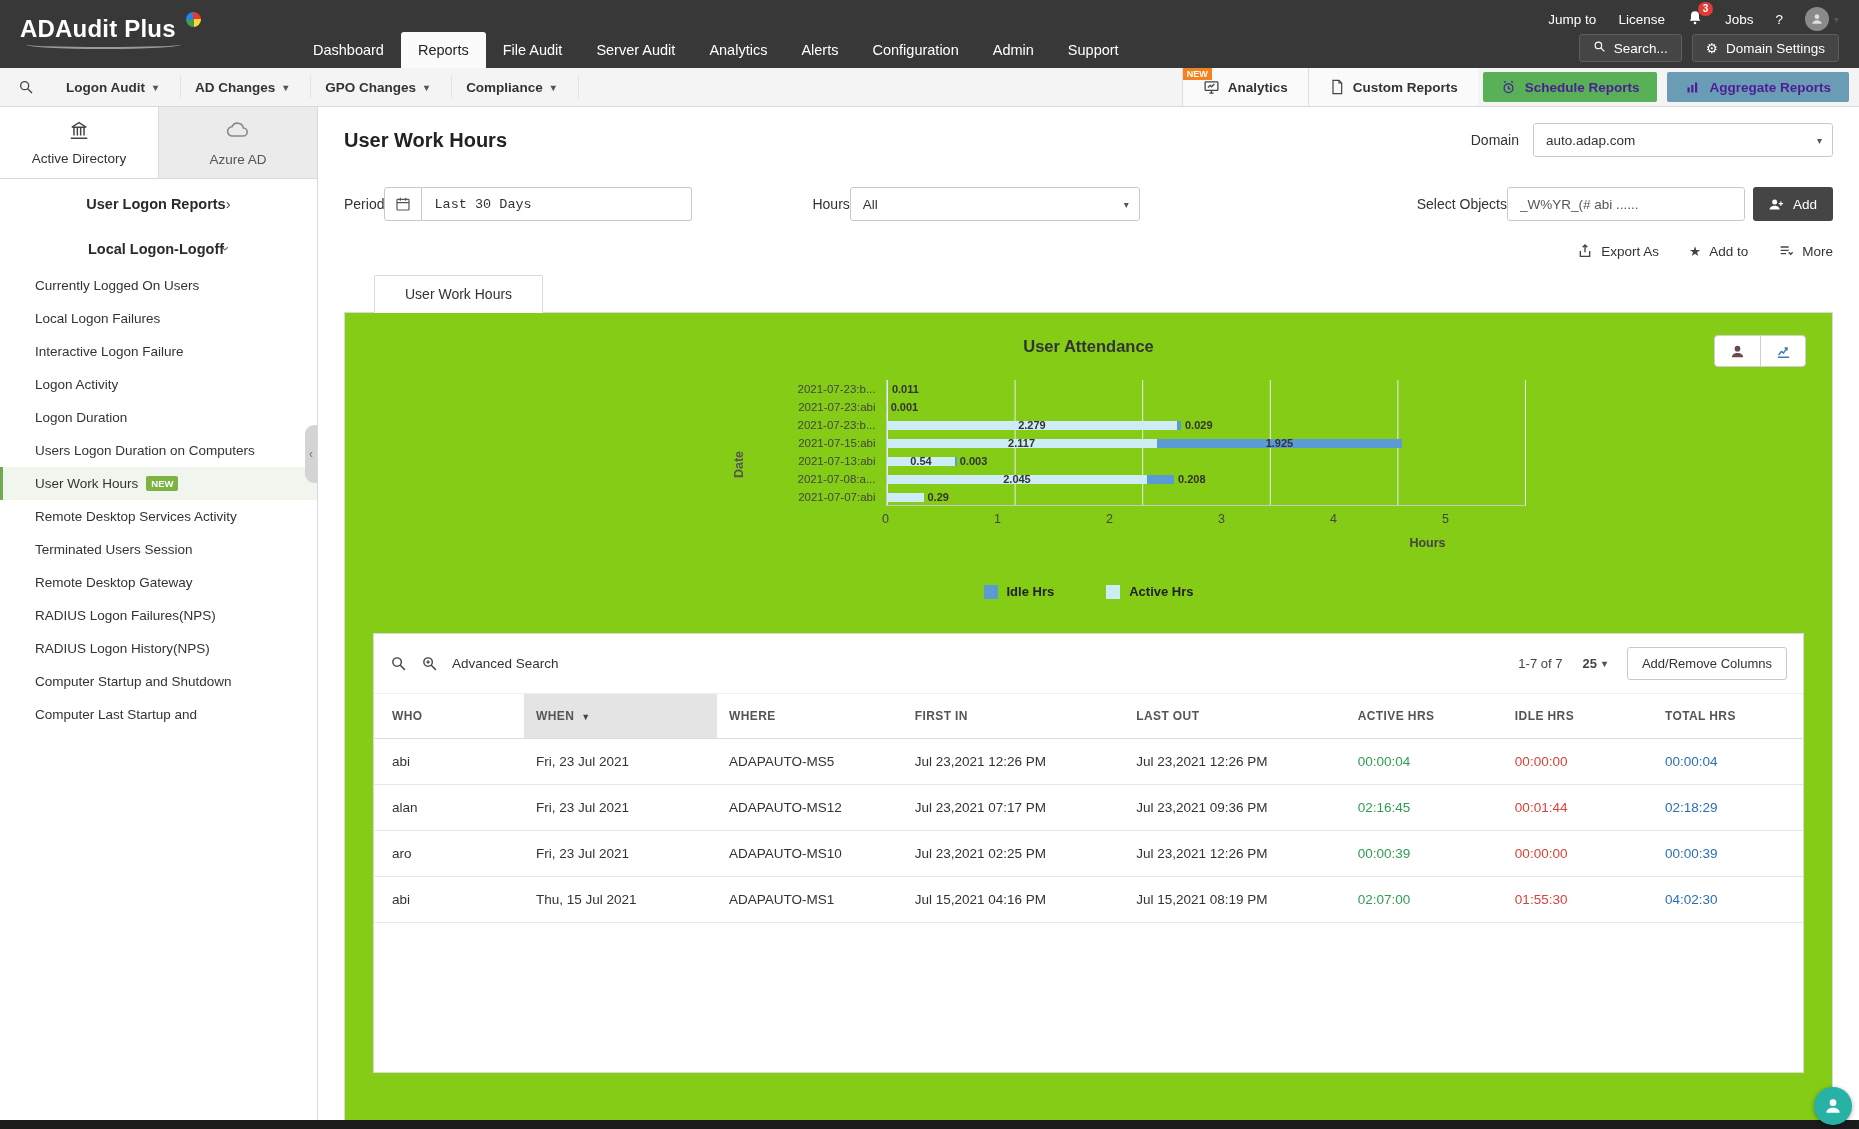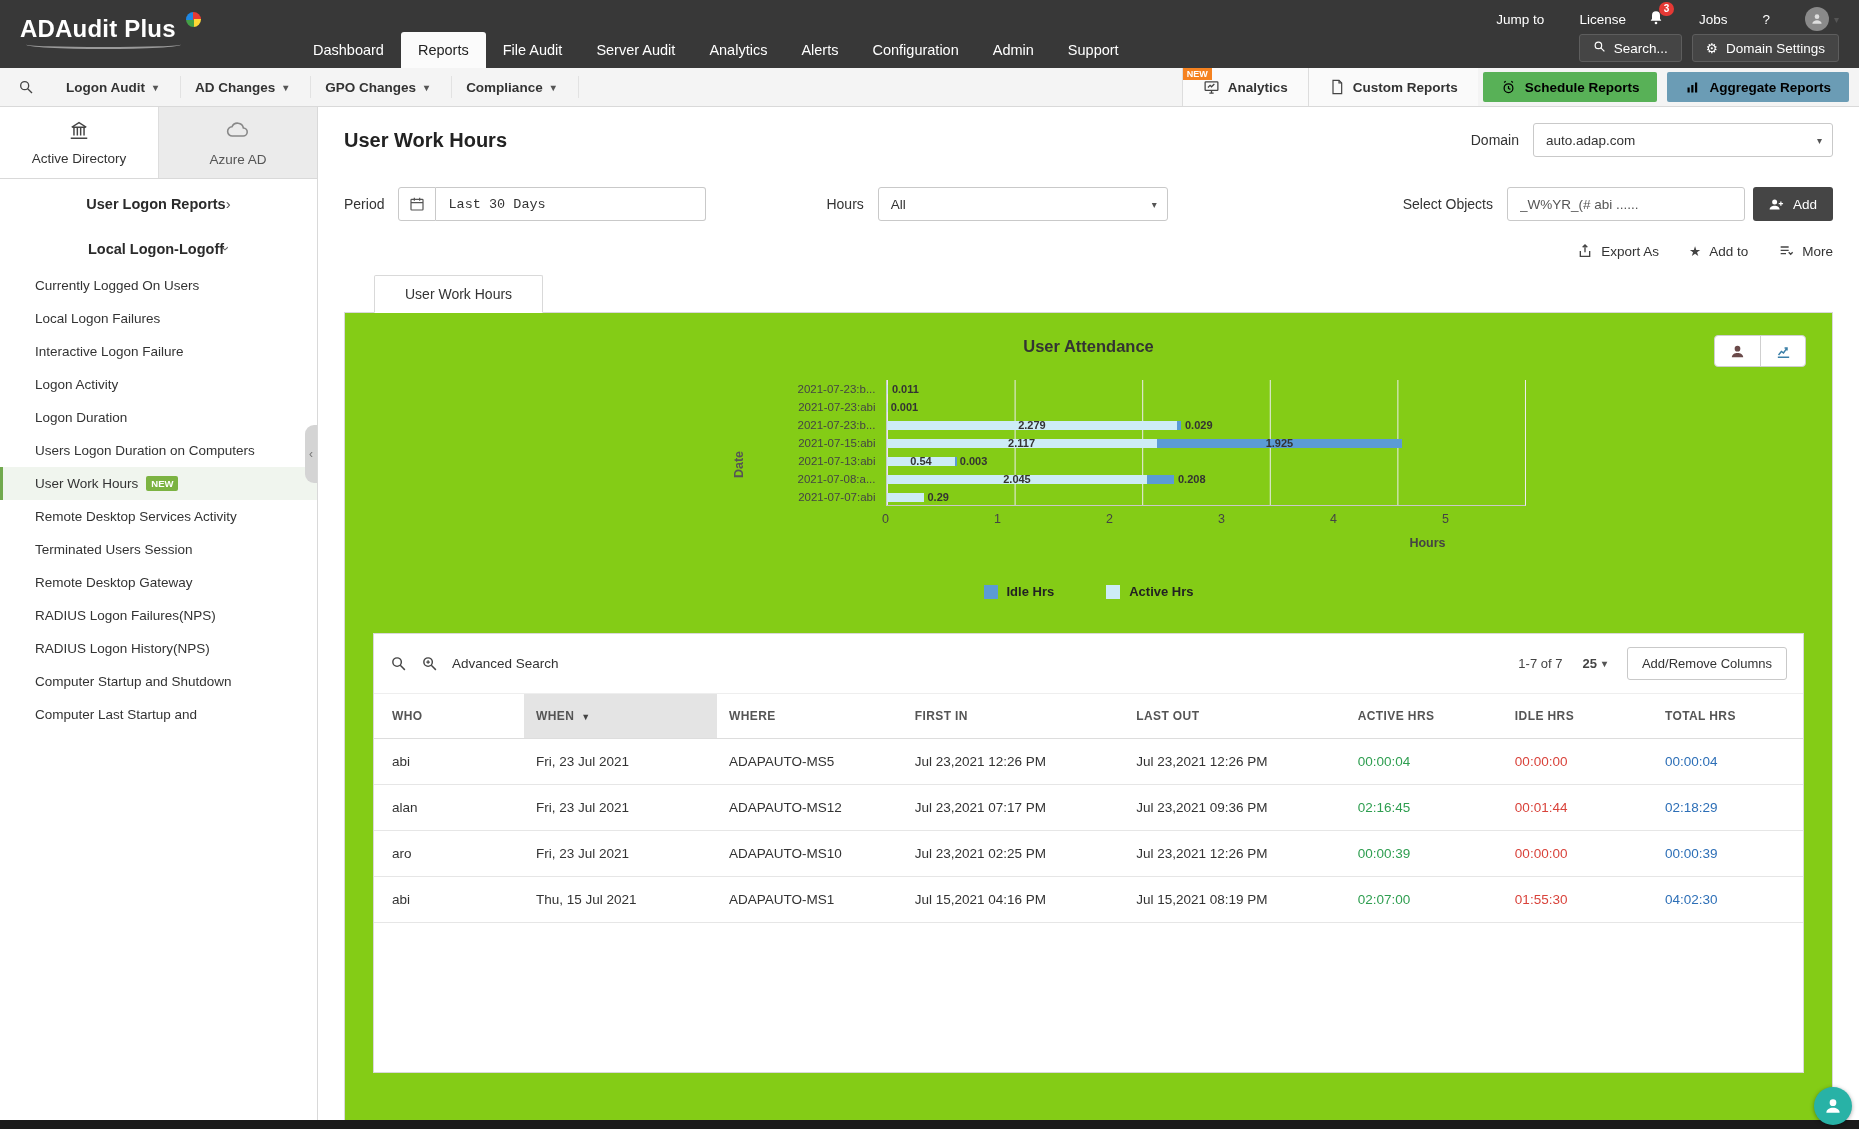--- a/index.html
+++ b/index.html
@@ -11,41 +11,41 @@
   .topbar { height:68px; background:#383838; position:relative; flex:0 0 auto; z-index:6; }
   .logo-area { position:absolute; left:20px; top:12px; color:#fff; cursor:default; }
   .logo-text { font-size:24px; font-weight:bold; letter-spacing:.2px; }
   .logo-swirl { display:inline-block; width:15px; height:15px; border-radius:50%; margin-left:6px; vertical-align:10px;
     background:conic-gradient(#e53935 0 25%, #fdd835 25% 50%, #43a047 50% 75%, #1e88e5 75% 100%); }
   .logo-swoosh { width:155px; height:9px; border-bottom:2px solid #9a9a9a; border-radius:50%; margin:-3px 0 0 6px; }
   .main-nav { position:absolute; left:296px; bottom:0; display:flex; height:36px; }
   .nav-item { padding:0 17px; line-height:36px; font-size:14.5px; color:#fff; cursor:pointer; white-space:nowrap; }
   .nav-item.active { background:#fbfbfb; color:#222; border-radius:3px 3px 0 0; }
   .util-row { position:absolute; top:7px; right:20px; display:flex; align-items:center; gap:22px; color:#fff; font-size:13.5px; height:24px; }
-  .util-item { cursor:pointer; display:flex; align-items:center; gap:5px;margin-left:13px; }
+  .util-item { cursor:pointer; display:flex; align-items:center; gap:5px; }
   .bell-wrap { position:relative; cursor:pointer; }
   .badge { position:absolute; top:-8px; right:-10px; background:#e53935; color:#fff; font-size:10px; line-height:14px; min-width:15px;
     text-align:center; border-radius:8px; padding:0 2px; font-weight:bold; }
   .avatar { width:24px; height:24px; border-radius:50%; background:#8a8a8a; display:flex; align-items:center; justify-content:center; color:#dedede; }
   .search-row { position:absolute; bottom:6px; right:20px; display:flex; gap:10px; }
   .hbtn { display:flex; align-items:center; gap:8px; background:#454545; border:1px solid #5d5d5d; color:#fff; font-size:13.5px;
     padding:5px 13px; border-radius:3px; cursor:pointer; white-space:nowrap; }
 
   
   .subnav { height:39px; background:#f4f4f4; border-bottom:1px solid #d9d9d9; display:flex; align-items:center; padding-left:18px; flex:0 0 auto; z-index:5; }
   .subnav-search { color:#444; margin-right:18px; cursor:pointer; display:flex; }
   .dropdown { display:flex; align-items:center; gap:8px; font-size:13.5px; font-weight:bold; color:#333; padding:0 22px 0 14px;
     cursor:pointer; border-right:1px solid #e2e2e2; height:22px; white-space:nowrap; }
   .caret { font-size:10px; color:#555; }
   .subnav-right { margin-left:auto; display:flex; align-items:stretch; height:100%; }
   .subnav-block { display:flex; align-items:center; gap:8px; padding:0 20px; border-left:1px solid #ddd; font-size:13.5px;
     font-weight:bold; color:#333; position:relative; cursor:pointer; background:#fafafa; white-space:nowrap; }
   .new-ribbon { position:absolute; top:0; left:0; background:#f58220; color:#fff; font-size:9px; font-weight:bold; padding:1px 4px; }
   .btn-green, .btn-steel { display:flex; align-items:center; gap:9px; align-self:center; height:30px; margin:0 5px; padding:0 18px;
-    border-radius:2px; color:#000000; font-size:13.5px; font-weight:bold; cursor:pointer; white-space:nowrap; }
+    border-radius:2px; color:#4c1d95; font-size:13.5px; font-weight:bold; cursor:pointer; white-space:nowrap; }
   .btn-green { background:#58b157; }
   .btn-steel { background:#6b9cb5; margin-right:10px; }
 
   
   .body-row { flex:1; display:flex; min-height:0; }
   .sidebar { width:318px; flex:0 0 auto; border-right:1px solid #d9d9d9; position:relative; background:#fff; }
   .side-tabs { display:flex; height:72px; border-bottom:1px solid #d9d9d9; }
   .side-tab { flex:1; display:flex; flex-direction:column; align-items:center; justify-content:center; gap:7px; font-size:13.5px;
     color:#333; cursor:pointer; background:#ebebeb; border-left:1px solid #ddd; }
   .side-tab.active { background:#fff; border-left:none; }
@@ -66,21 +66,21 @@
   .main { flex:1; padding:16px 26px 0 26px; display:flex; flex-direction:column; min-width:0; background:#fff; }
   .title-row { display:flex; align-items:center; }
   .page-title { font-size:20px; font-weight:bold; color:#222; }
   .domain-group { margin-left:auto; display:flex; align-items:center; gap:14px; font-size:14px; color:#333; }
   .select-box { height:34px; border:1px solid #c9c9c9; border-radius:3px; display:flex; align-items:center; padding:0 10px 0 12px;
     font-size:13.5px; color:#333; cursor:pointer; background:#fff; }
   .select-box .caret { margin-left:auto; padding-left:12px; }
   .domain-select { width:300px; }
 
   .filter-row { display:flex; align-items:center; margin-top:30px; font-size:14px; color:#333; }
-  .flabel { margin-right:14px; white-space:nowrap;text-align:right; }
+  .flabel { white-space:nowrap;text-align:right; }
   .cal-btn { width:38px; height:34px; border:1px solid #c9c9c9; border-radius:3px 0 0 3px; display:flex; align-items:center;
     justify-content:center; color:#555; cursor:pointer; background:#fff; }
   .text-input { height:34px; border:1px solid #c9c9c9; font-size:13.5px; color:#333; padding:0 12px; outline:none; background:#fff; }
   .period-input { width:270px; border-left:none; border-radius:0 3px 3px 0;font-family:Liberation Mono, monospace; }
   .hours-group { margin-left:120px; display:flex; align-items:center; }
   .hours-select { width:290px; }
   .objects-group { margin-left:auto; display:flex; align-items:center; }
   .objects-input { width:238px; border-radius:3px; color:#555; }
   .btn-dark { height:34px; margin-left:8px; background:#454545; color:#fff; border:none; border-radius:3px; display:flex;
     align-items:center; gap:9px; padding:0 16px; font-size:13.5px; cursor:pointer; }

